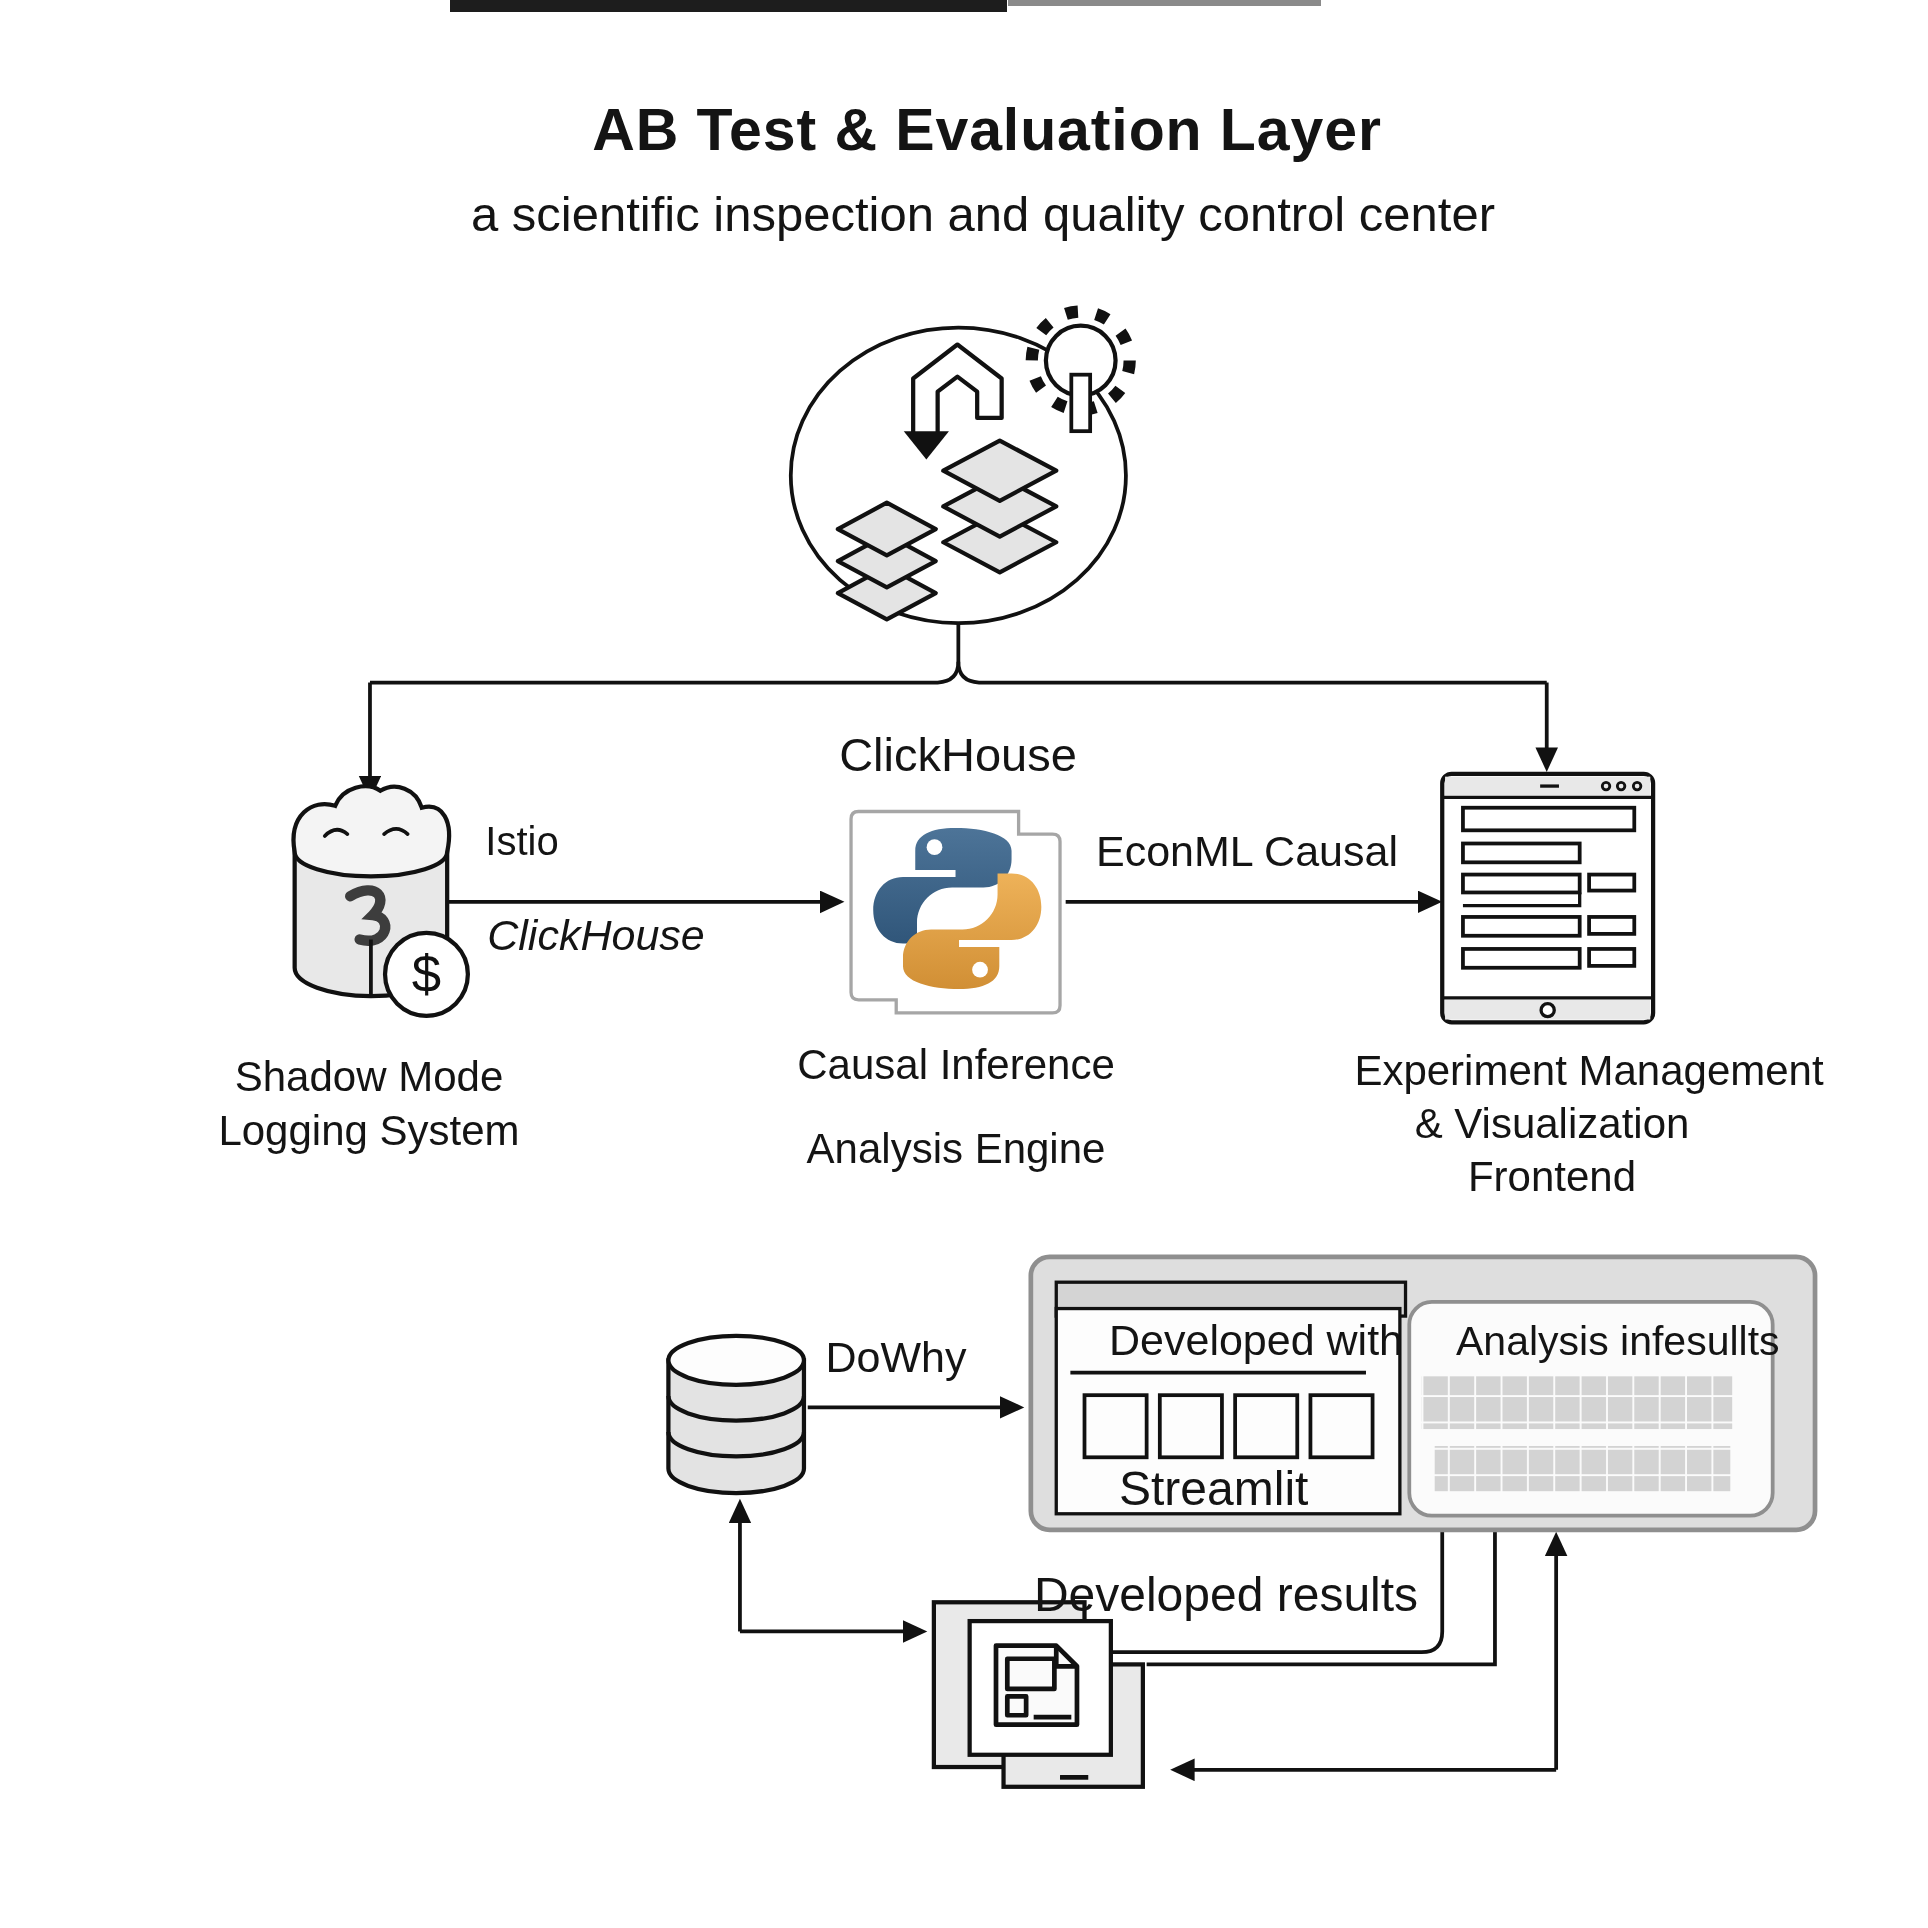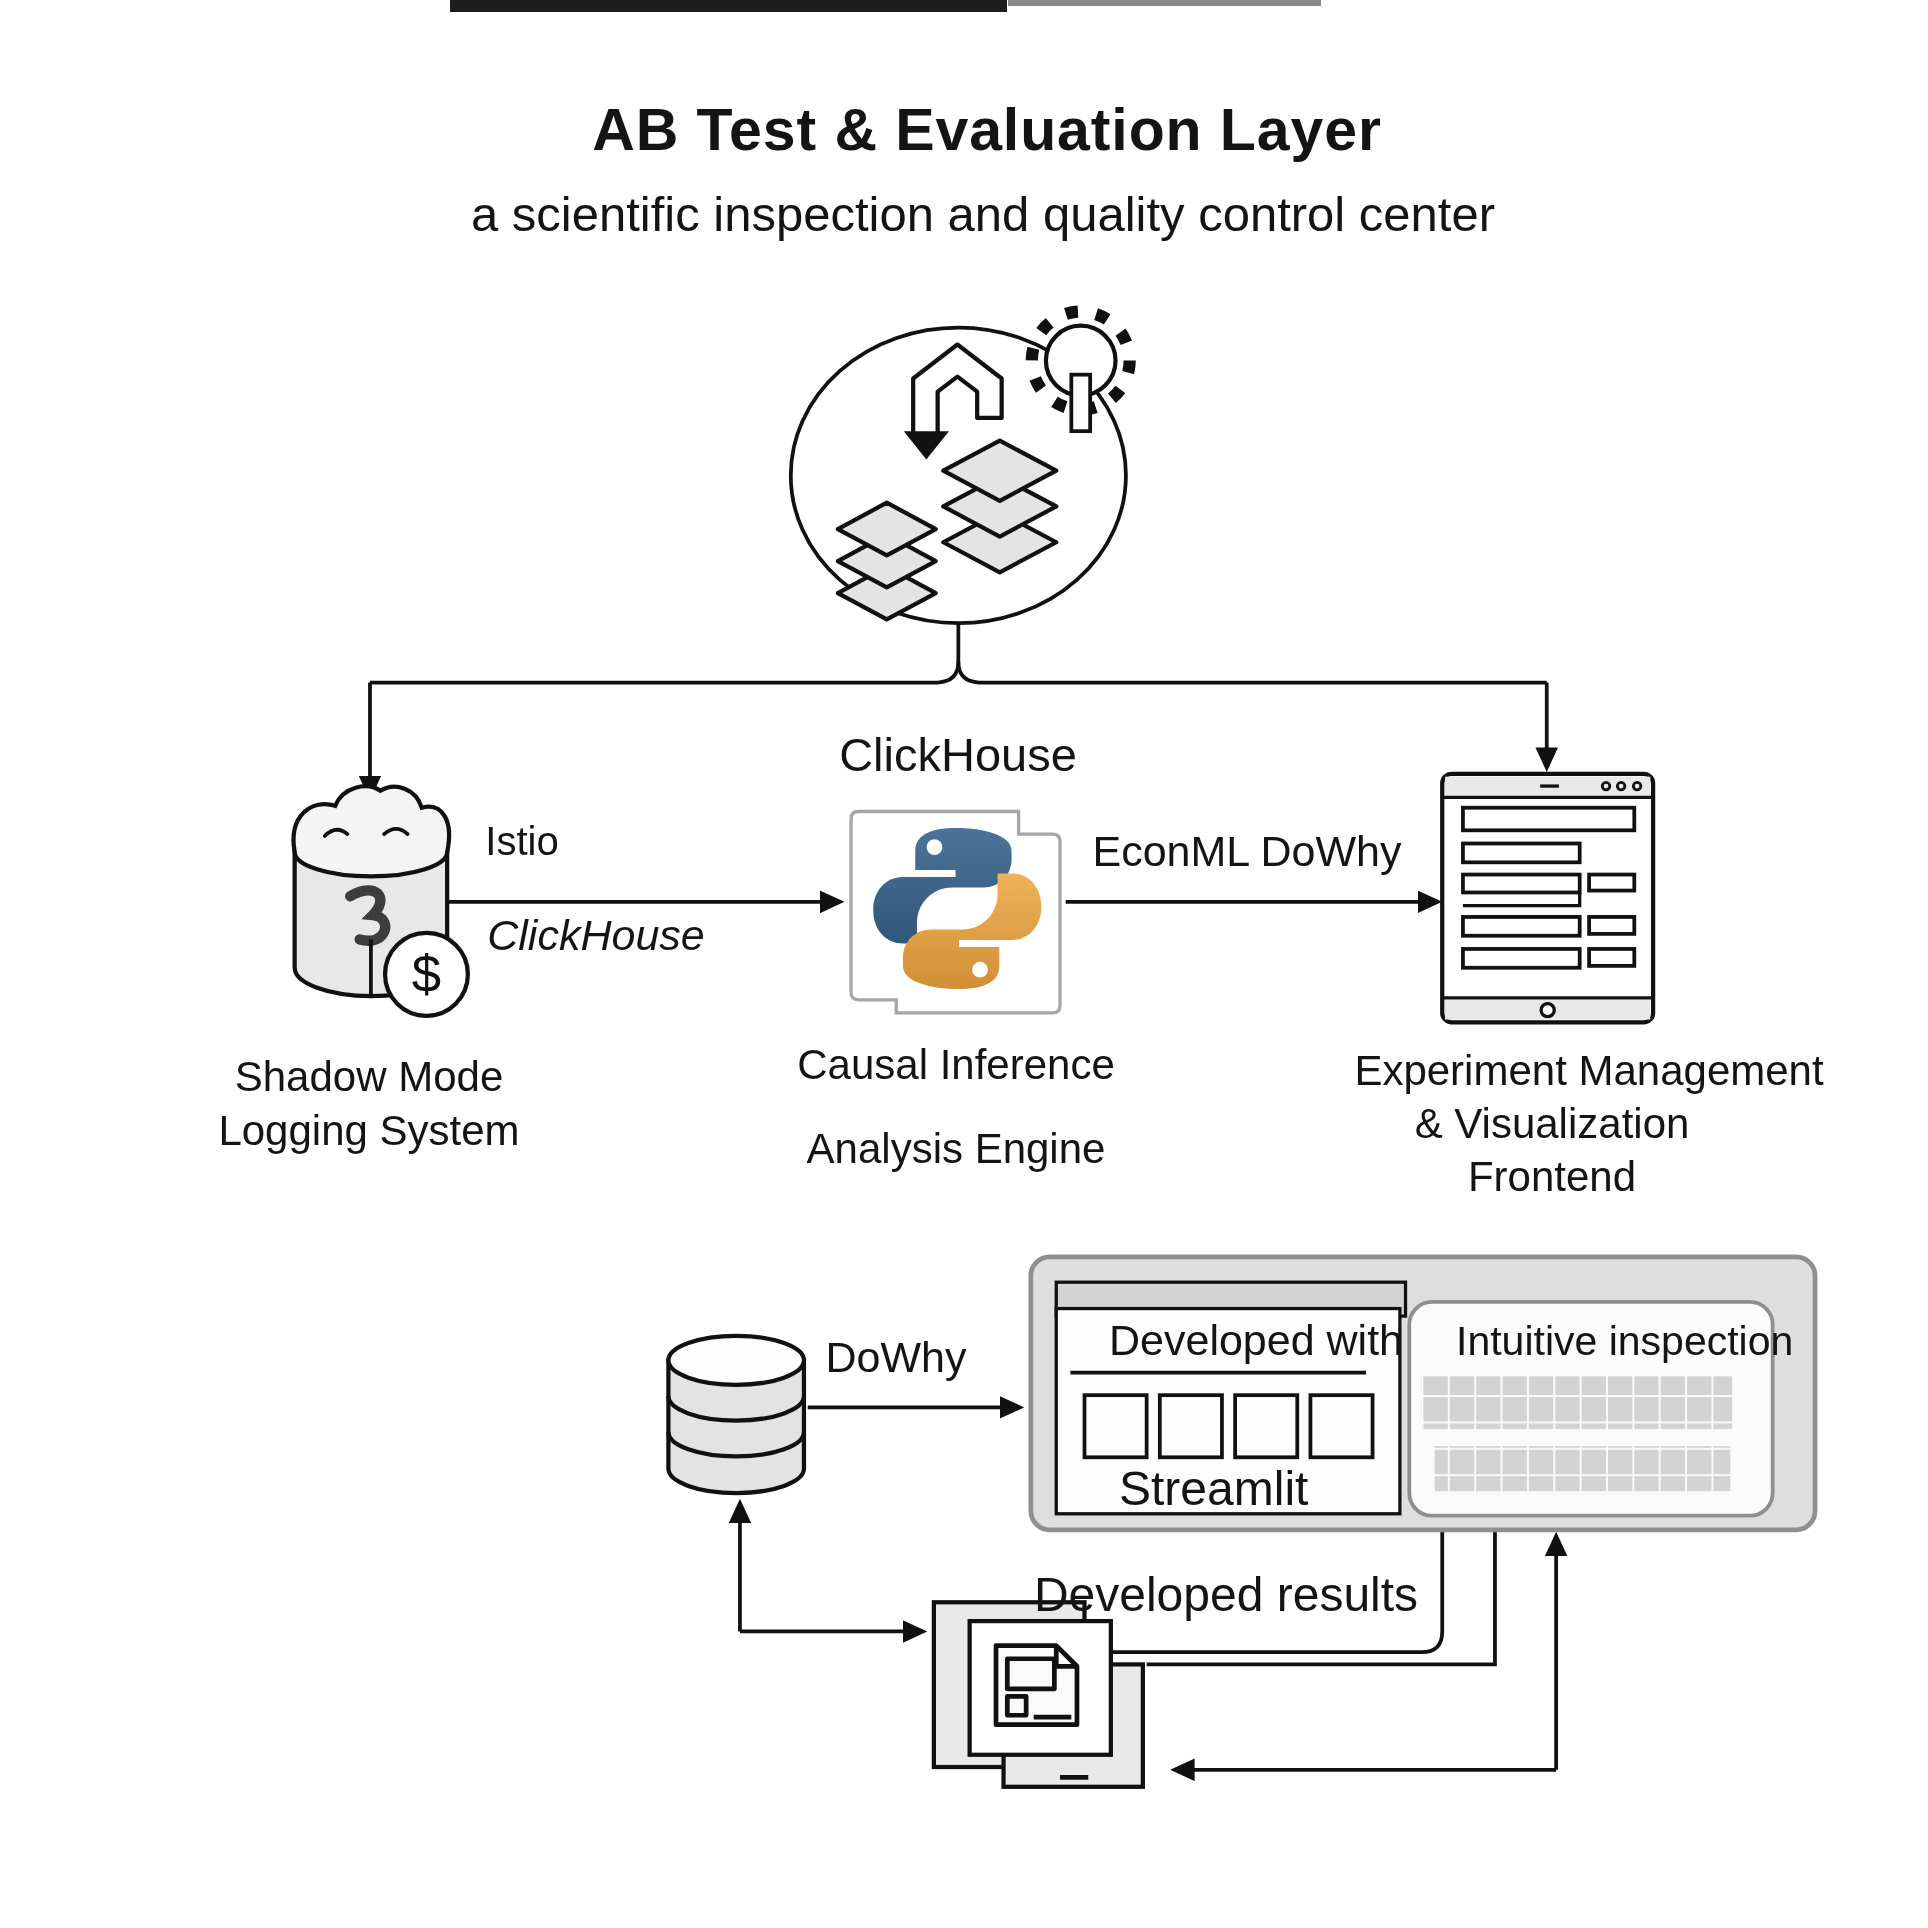--- a/index.html
+++ b/index.html
@@ -178,33 +178,33 @@
     </g>
   </svg>
 
   <div class="lbl t-title" style="left:987px;top:96px;">AB Test &amp; Evaluation Layer</div>
   <div class="lbl t-sub" style="left:983px;top:186px;">a scientific inspection and quality control center</div>
 
   <div class="lbl t-hub" style="left:958px;top:727px;">ClickHouse</div>
 
   <div class="lbl t-edge" style="left:522px;top:819px;">Istio</div>
   <div class="lbl t-ital" style="left:596px;top:911px;">ClickHouse</div>
-  <div class="lbl t-edge-big" style="left:1247px;top:827px;">EconML DoWhy</div>
+  <div class="lbl t-edge-big" style="left:1247px;top:827px;">EconML Causal</div>
 
   <div class="lbl t-node" style="left:369px;top:1053px;">Shadow Mode</div>
   <div class="lbl t-node" style="left:369px;top:1107px;">Logging System</div>
 
   <div class="lbl t-node" style="left:956px;top:1041px;">Causal Inference</div>
   <div class="lbl t-node" style="left:956px;top:1096px;margin-top:29px;">Analysis Engine</div>
 
   <div class="lbl t-node" style="left:1552px;top:1047px;margin-left:37px;">Experiment Management</div>
   <div class="lbl t-node" style="left:1552px;top:1100px;">&amp; Visualization</div>
   <div class="lbl t-node" style="left:1552px;top:1153px;">Frontend</div>
 
   <div class="lbl t-edge-big" style="left:896px;top:1333px;">DoWhy</div>
 
   <div class="lbl-left t-card" style="left:1073px;top:1316px;">Developed with</div>
   <div class="lbl-left t-cap" style="left:1083px;top:1461px;">Streamlit</div>
-  <div class="lbl-left t-cap" style="left:1420px;top:1318px;font-size:41px;">Intuitive inspection</div>
+  <div class="lbl-left t-cap" style="left:1420px;top:1318px;font-size:41px;">Analysis infesullts</div>
 
   <div class="lbl t-cap" style="left:1226px;top:1567px;">Developed results</div>
 </div>
 
 
 </body></html>

